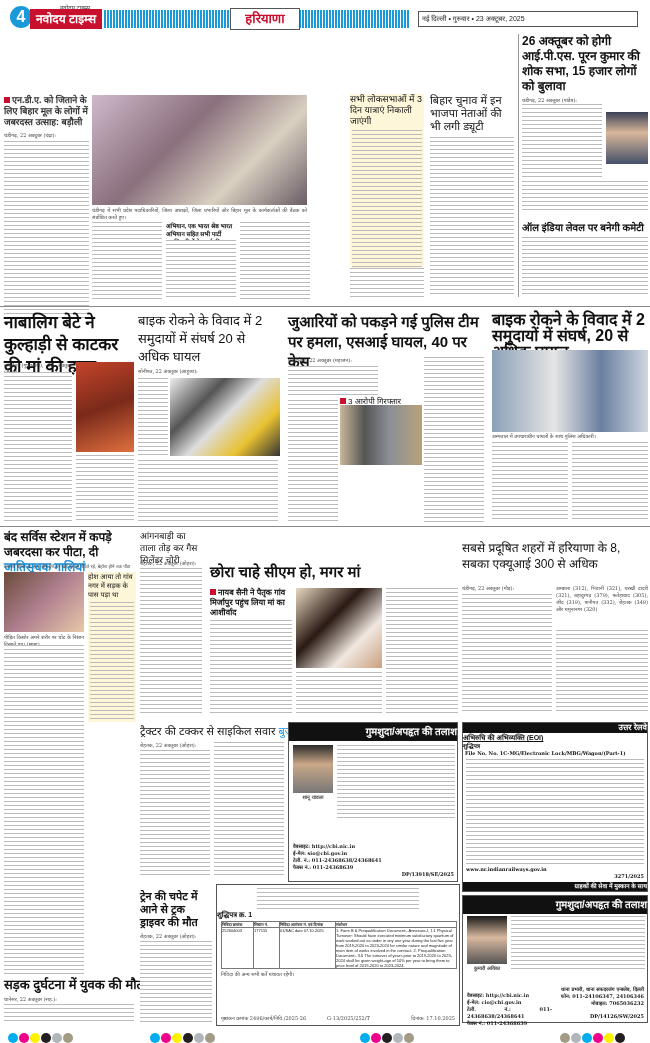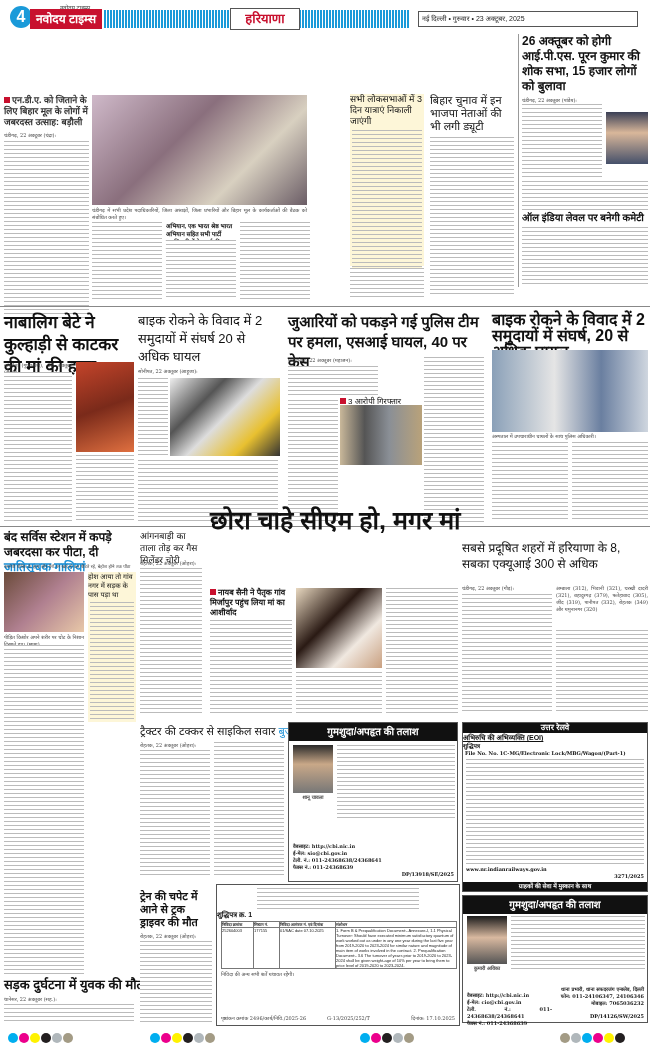--- a/index.html
+++ b/index.html
@@ -15,21 +15,21 @@
 .h1{font:bold 22px "Liberation Sans",sans-serif;color:#111;line-height:25px;letter-spacing:-0.5px}
 .blue{color:#1a8fd6}
 .col{font:5px "DejaVu Serif",serif;color:#444;line-height:7px;text-align:justify}
 .txt{background:repeating-linear-gradient(180deg,#bbb 0 1px,#fff 1px 4px)}
 .photo{background:#8a7a6a}
 .hl{font:bold 12px "Liberation Sans",sans-serif;color:#111;line-height:14px}
 .hlc{text-align:left}
 .box{border:1px solid #555}
 .yellowbox{background:#fdf6d8}
 .redsq{display:inline-block;width:6px;height:6px;background:#c8102e;margin-right:2px}
-.adhead{background:#111;color:#fff;font:bold 11px "Liberation Sans",sans-serif;text-align:center;line-height:18px}
+.adhead{background:#111;color:#fff;font:bold 11px "Liberation Sans",sans-serif;text-align:right;line-height:18px}
 .dots span{display:inline-block;width:10px;height:10px;border-radius:50%;margin-right:1px}
 .rule{background:#888}
 </style>
 </head>
 <body>
 
 <div class="abs masthead">
   <div class="abs pageno">4</div>
   <div class="abs brandsmall">नवोदय टाइम्स</div>
   <div class="abs brand">नवोदय टाइम्स</div>
@@ -66,21 +66,21 @@
 </div>
 
 <div class="abs" style="left:518px;top:34px;width:130px;border-left:1px solid #999;padding-left:3px">
   <div class="hl" style="font-size:12px;line-height:15px">26 अक्तूबर को होगी आई.पी.एस. पूरन कुमार की शोक सभा, 15 हजार लोगों को बुलावा</div>
   <div class="col" style="margin-top:3px">चंडीगढ़, 22 अक्तूबर (पांडेय):</div>
   <div style="position:relative;height:75px">
     <div class="txt" style="position:absolute;left:0;top:0;width:80px;height:75px"></div>
     <div class="photo" style="position:absolute;left:84px;top:8px;width:42px;height:52px;background:linear-gradient(#3a3f55,#d9b79a 40%,#45506a)"></div>
   </div>
   <div class="txt" style="height:30px;margin-top:2px"></div>
-  <div class="hl" style="font-size:10px;margin-top:0">ऑल इंडिया लेवल पर बनेगी कमेटी</div>
+  <div class="hl" style="font-size:10px;margin-top:10px">ऑल इंडिया लेवल पर बनेगी कमेटी</div>
   <div class="txt" style="height:60px;margin-top:2px"></div>
 </div>
 
 <div class="abs rule" style="left:0;top:306px;width:650px;height:1px"></div>
 
 <div class="abs hl" style="left:4px;top:312px;width:130px;font-size:17px;line-height:22px">नाबालिग बेटे ने कुल्हाड़ी से काटकर की मां की हत्या</div>
 <div class="abs col" style="left:4px;top:362px;width:68px">नारनौल (गुप्ता/प्रेस), 22 अक्तूबर (रीतेश):</div>
 <div class="abs txt" style="left:4px;top:372px;width:68px;height:150px"></div>
 <div class="abs photo" style="left:76px;top:362px;width:58px;height:90px;background:linear-gradient(160deg,#c4442a,#7a2a1a 50%,#e07040)"></div>
 <div class="abs txt" style="left:76px;top:455px;width:58px;height:67px"></div>
@@ -114,21 +114,21 @@
 <div class="abs yellowbox" style="left:88px;top:572px;width:48px;height:150px">
   <div class="hl hlc" style="font-size:7px;line-height:9px;font-weight:normal">होश आया तो गांव नगर में सड़क के पास पड़ा था</div>
   <div style="height:120px;margin:3px 2px 0;background:repeating-linear-gradient(180deg,#bbb 0 1px,#fdf6d8 1px 4px)"></div>
 </div>
 <div class="abs txt" style="left:4px;top:645px;width:80px;height:330px"></div>
 
 <div class="abs hl hlc" style="left:140px;top:530px;width:62px;font-size:9px;line-height:12px;font-weight:normal">आंगनबाड़ी का ताला तोड़ कर गैस सिलेंडर चोरी</div>
 <div class="abs col" style="left:140px;top:560px;width:62px">रोहतक, 22 अक्तूबर (ओहरा):</div>
 <div class="abs txt" style="left:140px;top:568px;width:62px;height:145px"></div>
 
-<div class="abs hl" style="left:210px;top:508px;width:270px;font-size:25px;line-height:24px">
+<div class="abs hl" style="left:210px;top:560px;width:270px;font-size:15px;line-height:24px">
   <div>छोरा चाहे सीएम हो, मगर मां</div>
 </div>
 <div class="abs hl" style="left:210px;top:588px;width:82px;font-size:8px;line-height:10px"><span class="redsq"></span><span>नायब सैनी ने पैतृक गांव मिर्जापुर पहुंच लिया मां का आशीर्वाद</span></div>
 <div class="abs txt" style="left:210px;top:620px;width:82px;height:95px"></div>
 <div class="abs photo" style="left:296px;top:588px;width:86px;height:80px;background:linear-gradient(135deg,#e8d8c0,#2a1a14 40%,#f0e8e0 70%,#c9a080)"></div>
 <div class="abs txt" style="left:296px;top:672px;width:86px;height:43px"></div>
 <div class="abs txt" style="left:386px;top:588px;width:72px;height:127px"></div>
 
 <div class="abs hl hlc" style="left:462px;top:540px;width:186px;font-size:12px;line-height:16px;font-weight:normal">सबसे प्रदूषित शहरों में हरियाणा के 8, सबका एक्यूआई 300 से अधिक</div>
 <div class="abs col" style="left:462px;top:585px;width:90px">चंडीगढ़, 22 अक्तूबर (गौड़):</div>

